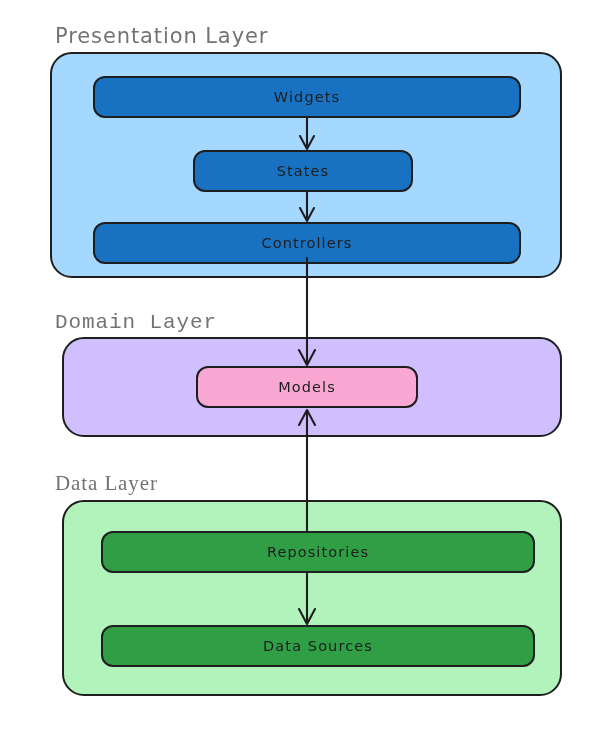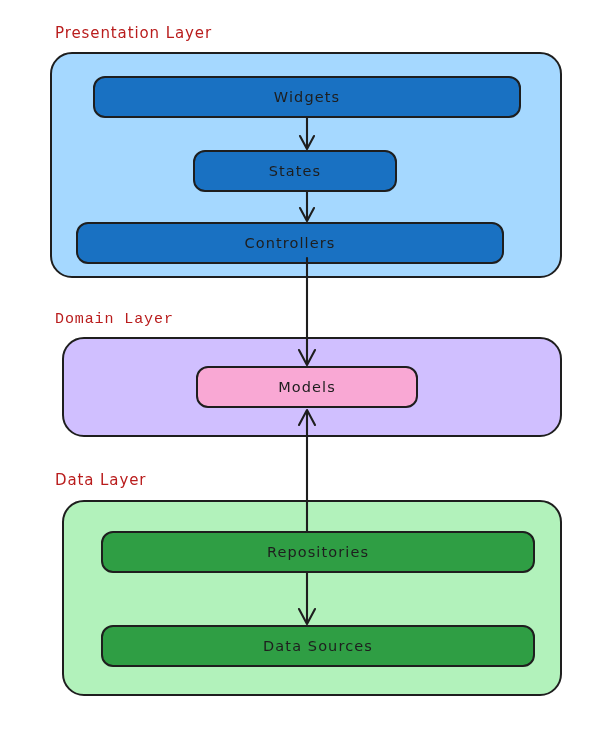--- a/index.html
+++ b/index.html
@@ -24,23 +24,23 @@
 
   
   .layer {
     position: absolute;
     box-sizing: border-box;
     border: 2.2px solid #1e1e1e;
     border-radius: 22px;
   }
   .layer-label {
     position: absolute;
-    font-size: 15px;
+    font-size: 21px;
     letter-spacing: 0.9px;
-    color: #b91c1c;
+    color: #737373;
     white-space: nowrap;
     line-height: 1;
   }
 
   
   .node {
     position: absolute;
     box-sizing: border-box;
     border: 2.2px solid #1e1e1e;
     border-radius: 12px;
@@ -76,25 +76,25 @@
 <div id="diagram-root">
 
   <div class="layer-label" style="left:55px; top:26px;">Presentation Layer</div>
 
   <div class="layer" id="layer-presentation" style="left:50px; top:52px; width:512px; height:226px; background:#a5d8ff;"></div>
 
   <div class="node" style="left:93px; top:76px; width:428px; height:42px; background:#1971c2;align-items:center;">
     <span class="node-label">Widgets</span>
   </div>
 
-  <div class="node" style="left:193px; top:150px; width:204px; height:42px; background:#1971c2;">
+  <div class="node" style="left:193px; top:150px; width:220px; height:42px; background:#1971c2;">
     <span class="node-label">States</span>
   </div>
 
-  <div class="node" style="left:76px; top:222px; width:428px; height:42px; background:#1971c2;">
+  <div class="node" style="left:93px; top:222px; width:428px; height:42px; background:#1971c2;">
     <span class="node-label">Controllers</span>
   </div>
 
   <svg class="connector" style="left:0; top:0; width:614px; height:737px;">
     <line x1="307" y1="118" x2="307" y2="148"></line>
     <polyline points="300,136 307,149 314,136"></polyline>
   </svg>
 
   <svg class="connector" style="left:0; top:0; width:614px; height:737px;">
     <line x1="307" y1="192" x2="307" y2="220"></line>
@@ -107,21 +107,21 @@
 
   <div class="node" style="left:196px; top:366px; width:222px; height:42px; background:#f9a8d4;">
     <span class="node-label">Models</span>
   </div>
 
   <svg class="connector" style="left:0; top:0; width:614px; height:737px;">
     <line x1="307" y1="258" x2="307" y2="364"></line>
     <polyline points="299,350 307,365 315,350"></polyline>
   </svg>
 
-  <div class="layer-label" style="left:55px; top:473px;">Data Layer</div>
+  <div class="layer-label" style="left:55px; top:473px;font-family:Liberation Serif, serif;">Data Layer</div>
 
   <div class="layer" id="layer-data" style="left:62px; top:500px; width:500px; height:196px; background:#b2f2bb;"></div>
 
   <div class="node" style="left:101px; top:625px; width:434px; height:42px; background:#2f9e44;">
     <span class="node-label">Data Sources</span>
   </div>
 
   <div class="node" style="left:101px; top:531px; width:434px; height:42px; background:#2f9e44;">
     <span class="node-label">Repositories</span>
   </div>

